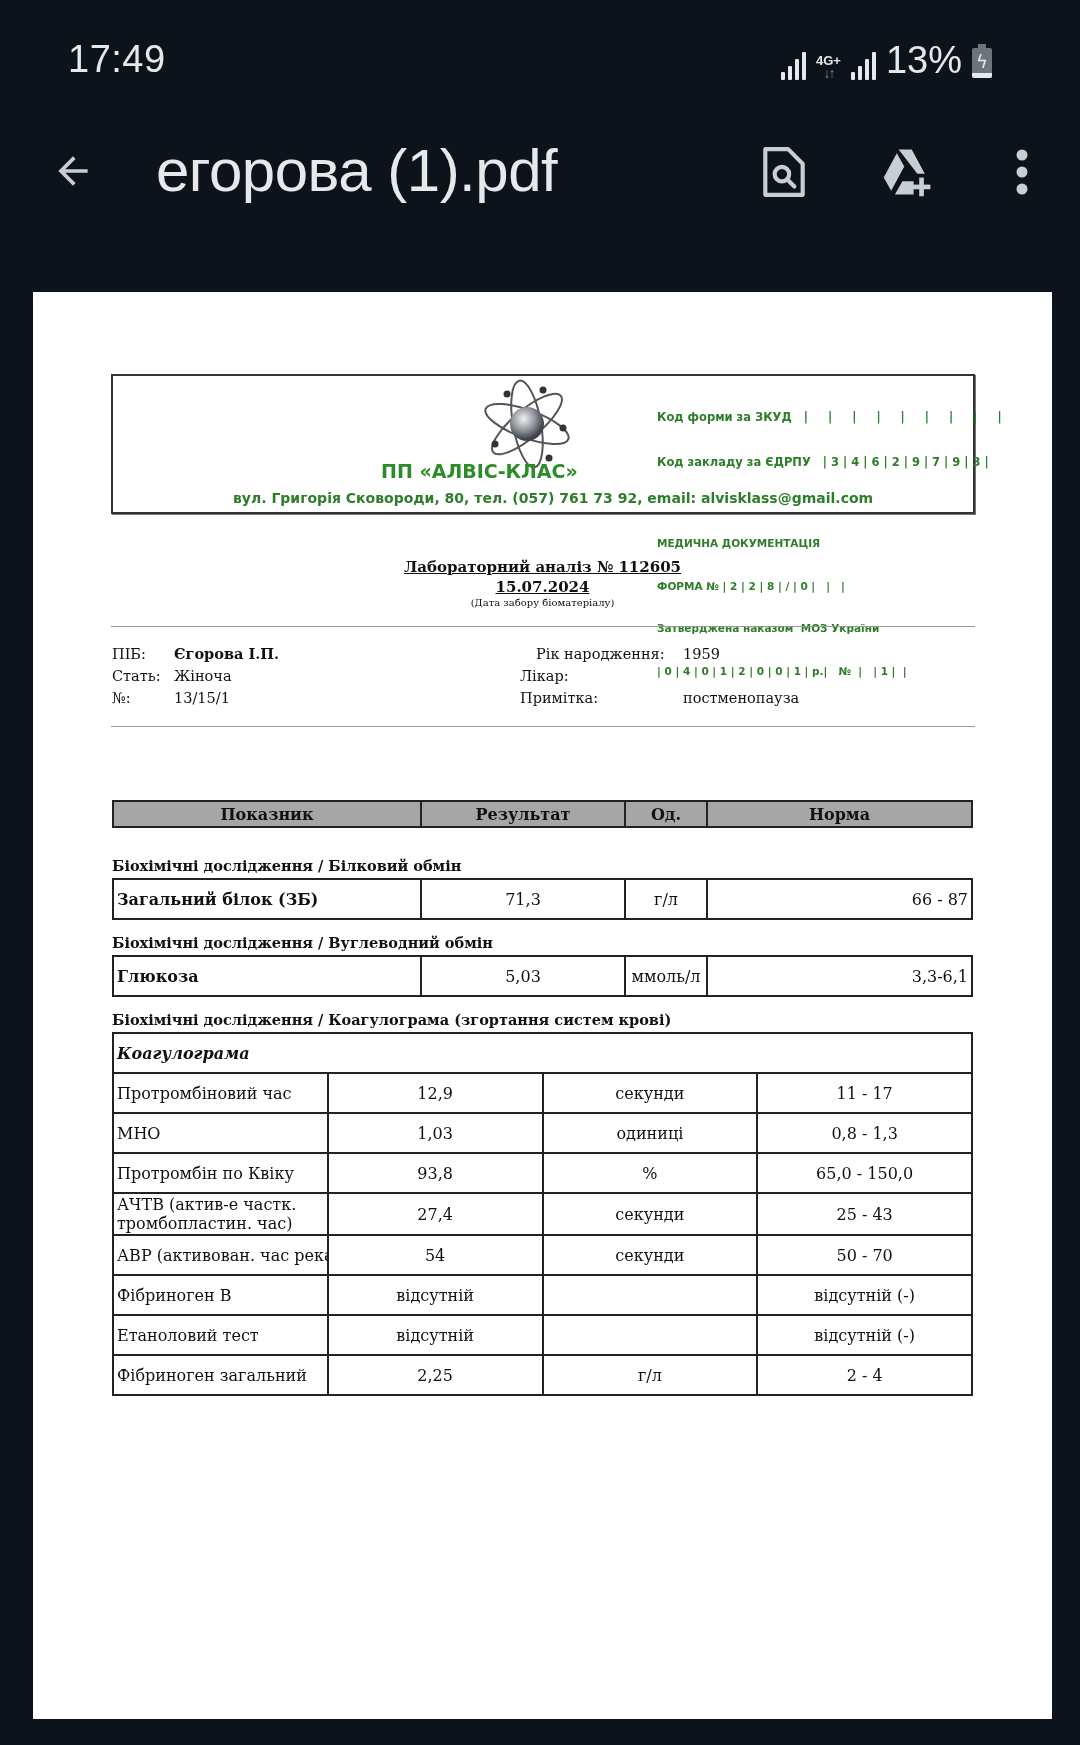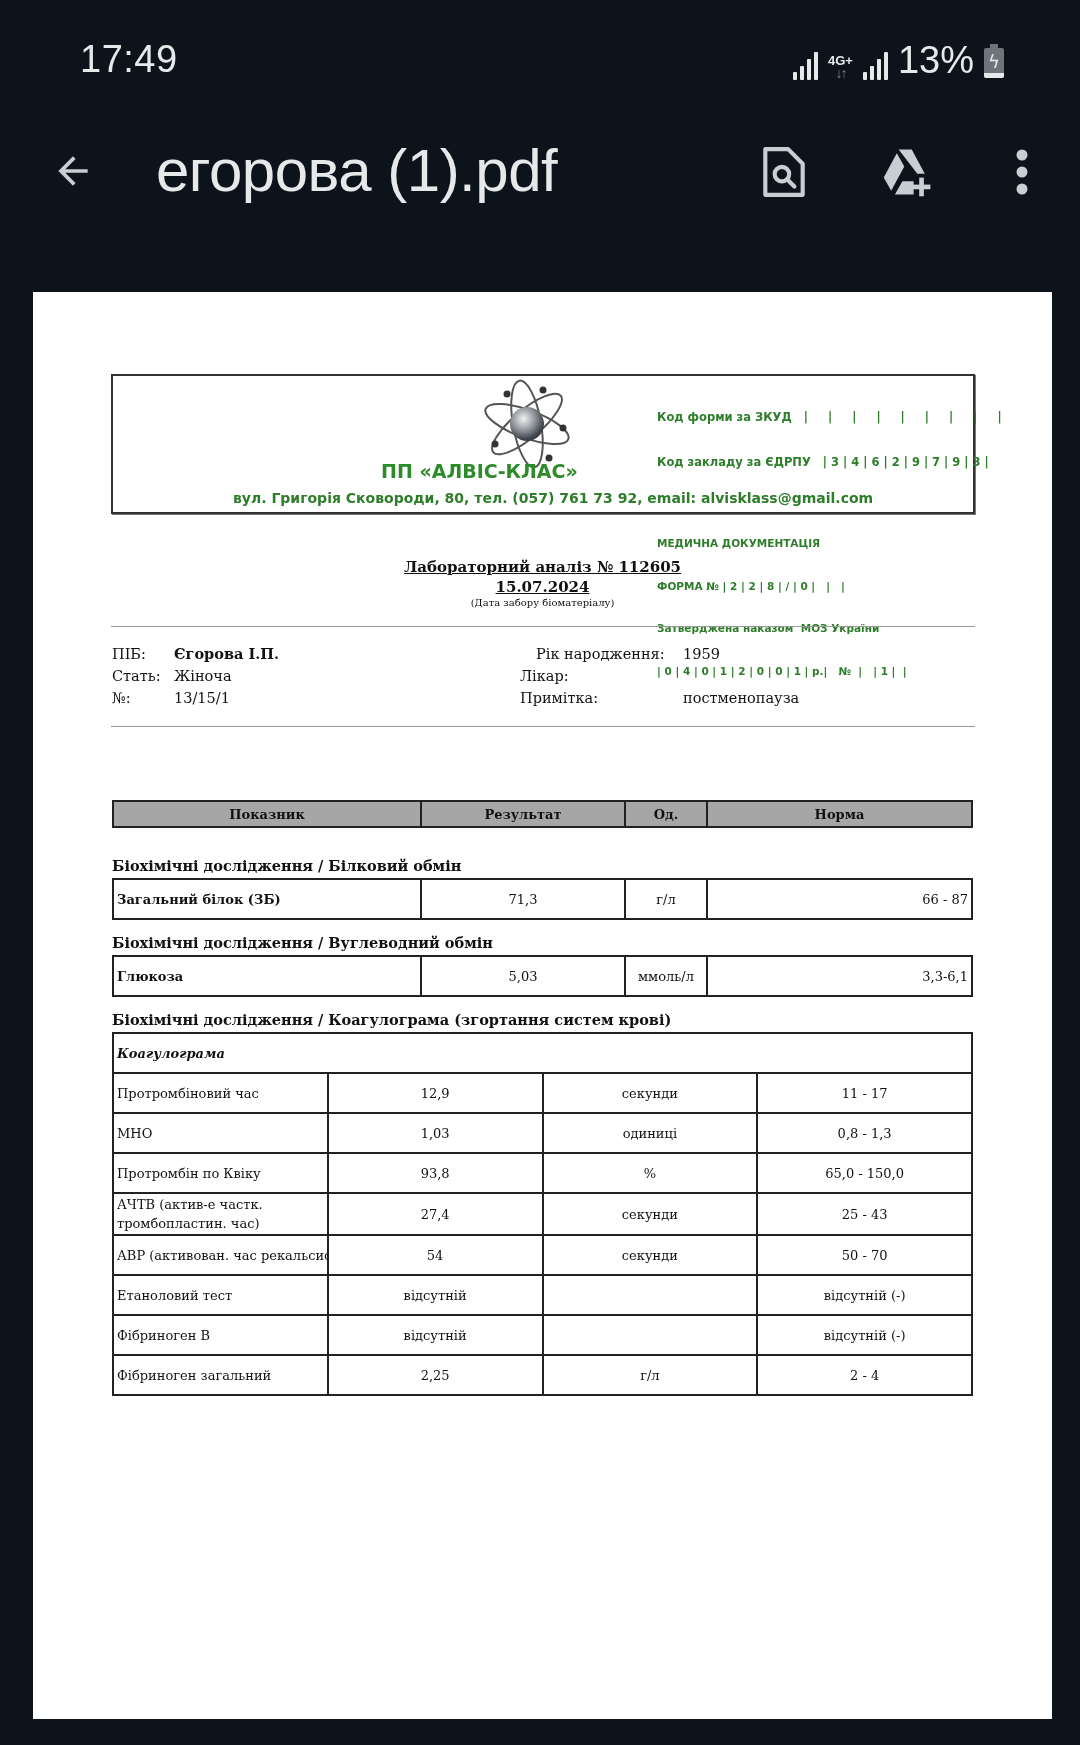--- a/index.html
+++ b/index.html
@@ -1,20 +1,20 @@
 <!DOCTYPE html>
 <html><head>
   <meta charset="utf-8">
   <style>
     * { box-sizing: border-box; margin: 0; padding: 0; }
     html, body { width: 1080px; height: 1745px; background: #0d131a; overflow: hidden; }
     body { position: relative; font-family: "DejaVu Sans", sans-serif; color: #e6e8ea; }
 
     
-    .status-bar { position: absolute; top: 0; left: 12px; width: 1060px; height: 120px; }
+    .status-bar { position: absolute; top: 0; left: 0; width: 1060px; height: 120px; }
     .status-time { position: absolute; left: 68px; top: 38px; font-size: 38px; color: #e6e8ea; font-family: "Liberation Sans", sans-serif; letter-spacing: 0.5px; }
     .status-right { position: absolute; right: 68px; top: 40px; display: flex; align-items: flex-end; gap: 10px; height: 40px; }
     .signal { display: flex; align-items: flex-end; gap: 3px; height: 30px; }
     .signal span { display: block; width: 4px; background: #e6e8ea; border-radius: 1px; }
     .net { display: flex; flex-direction: column; align-items: center; font-size: 13px; font-weight: bold; line-height: 13px; color: #e6e8ea; font-family: "Liberation Sans", sans-serif; }
     .net .arrows { color: #7d848b; font-size: 14px; letter-spacing: -2px; }
     .battery-pct { font-size: 38px; font-family: "Liberation Sans", sans-serif; color: #e6e8ea; line-height: 40px; }
     .battery { width: 20px; height: 34px; position: relative; margin-bottom: 2px; }
     .battery .cap { position: absolute; left: 6px; top: 0; width: 8px; height: 4px; background: #6d747a; }
     .battery .body { position: absolute; left: 0; top: 4px; width: 20px; height: 30px; background: #6d747a; border-radius: 2px; overflow: hidden; }
@@ -51,21 +51,21 @@
 
     .hr { position: absolute; left: 78px; width: 864px; height: 1px; background: #999; }
 
     
     .info { position: absolute; font-size: 14.5px; line-height: 22.5px; font-family: "DejaVu Serif", serif; }
     .info-label { position: absolute; }
     .info-value { position: absolute; }
     .bold { font-weight: bold; }
 
     
-    table { border-collapse: collapse; position: absolute; left: 79px; width: 861px; font-family: "DejaVu Serif", serif; font-size: 13px; table-layout: fixed; }
+    table { border-collapse: collapse; position: absolute; left: 79px; width: 861px; font-family: "DejaVu Serif", serif; font-size: 16px; table-layout: fixed; }
     td, th { border: 2px solid #222; padding: 0 3px; height: 40px; line-height: 19px; }
     th { background: #a6a6a6; font-weight: bold; text-align: center; height: 26px; }
     .c-name { width: 308px; text-align: left; }
     .c-res { width: 204px; text-align: center; }
     .c-unit { width: 82px; text-align: center; }
     .c-norm { text-align: center; margin-top: 6px; }
     .norm-left { text-align: right; }
     .section-heading { position: absolute; left: 79px; font-weight: bold; font-size: 14.5px; font-family: "DejaVu Serif", serif; }
     td.group { font-weight: bold; text-align: left; }
     td.subgroup { font-weight: bold; font-style: italic; text-align: left; }
@@ -263,32 +263,32 @@
       <td class="c-unit">секунди</td>
       <td class="c-norm">25 - 43</td>
     </tr>
     <tr>
       <td class="c-name" style="white-space:nowrap; overflow:hidden;">АВР (активован. час рекальсифікації)</td>
       <td class="c-res">54</td>
       <td class="c-unit">секунди</td>
       <td class="c-norm">50 - 70</td>
     </tr>
     <tr>
+      <td class="c-name">Фібриноген В</td>
+      <td class="c-res">відсутній</td>
+      <td class="c-unit"></td>
+      <td class="c-norm">відсутній (-)</td>
+    </tr>
+    <tr>
       <td class="c-name">Етаноловий тест</td>
       <td class="c-res">відсутній</td>
       <td class="c-unit"></td>
       <td class="c-norm">відсутній (-)</td>
     </tr>
     <tr>
-      <td class="c-name">Фібриноген В</td>
-      <td class="c-res">відсутній</td>
-      <td class="c-unit"></td>
-      <td class="c-norm">відсутній (-)</td>
-    </tr>
-    <tr>
       <td class="c-name">Фібриноген загальний</td>
       <td class="c-res">2,25</td>
       <td class="c-unit">г/л</td>
       <td class="c-norm">2 - 4</td>
     </tr>
   </tbody>
     </table>
 </div>
 
 </body></html>

